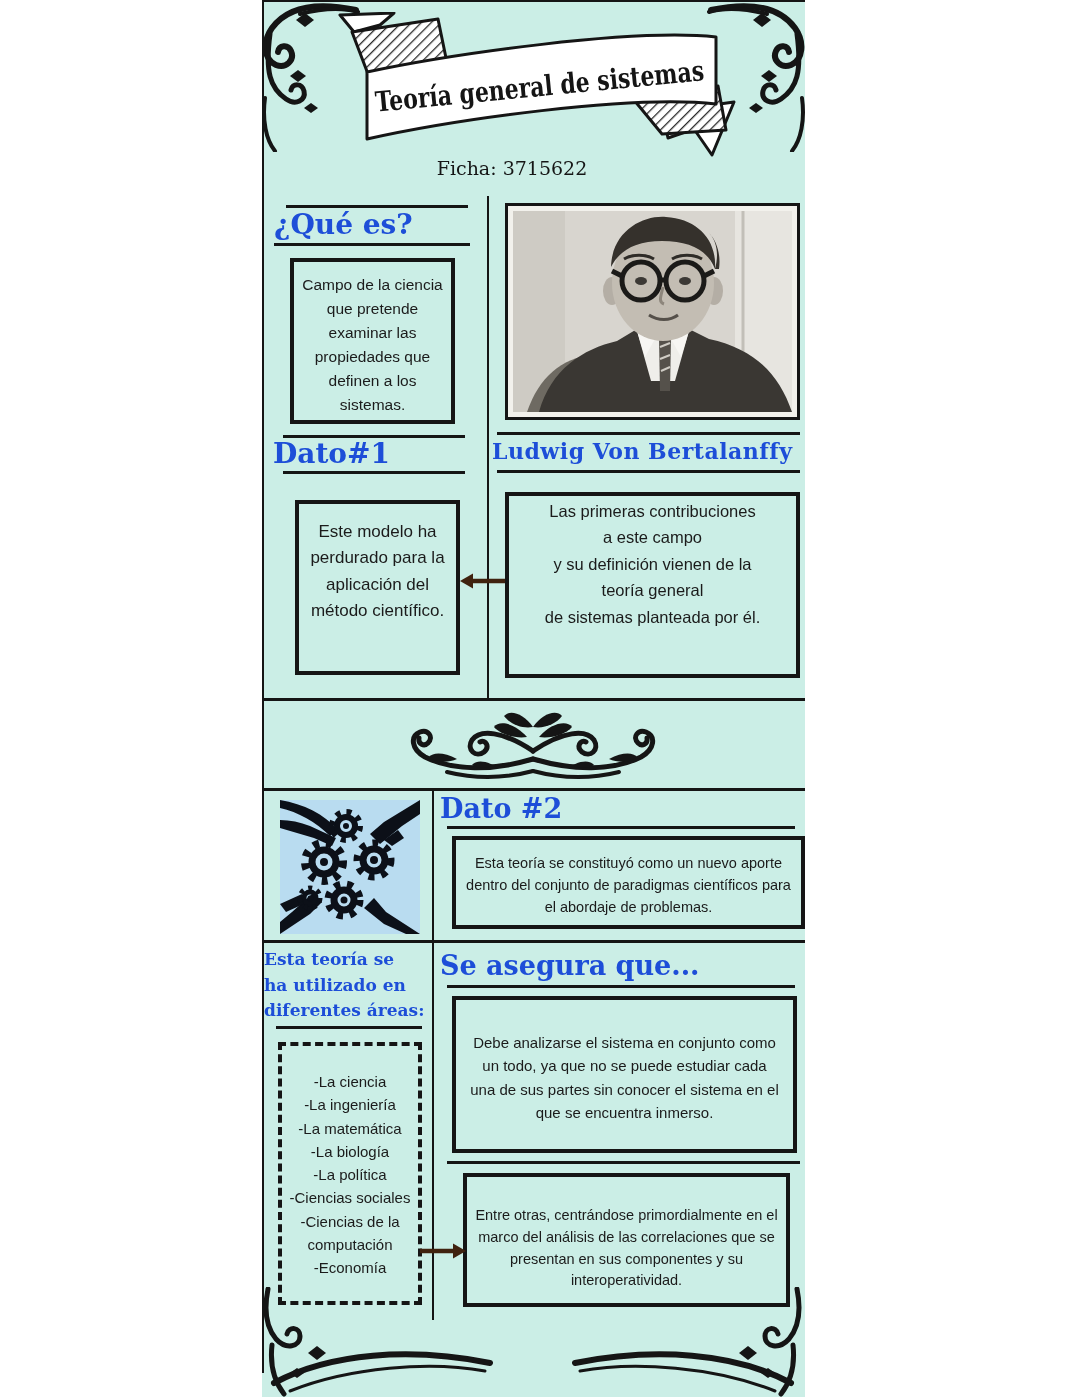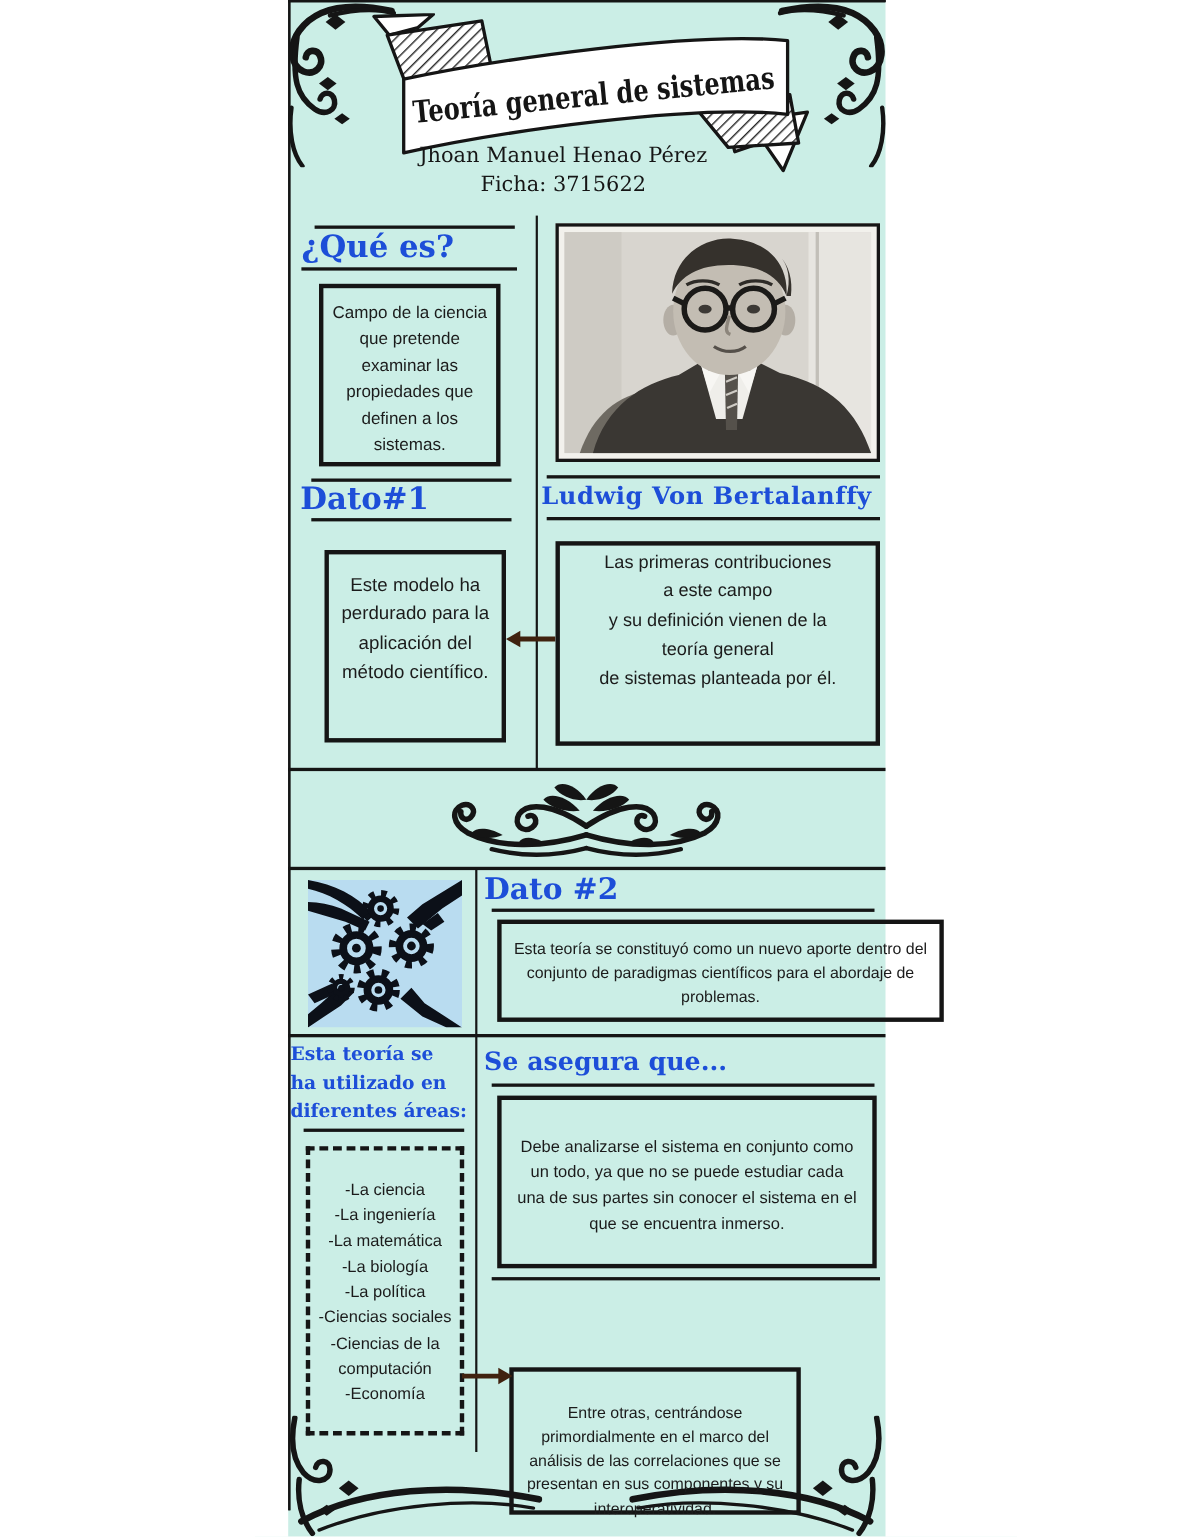--- a/index.html
+++ b/index.html
@@ -52,33 +52,33 @@
   
   #hline-700{top:698px;left:0;width:543px;}
   #flourish{left:121px;top:705px;}
   #hline-790{top:788px;left:0;width:543px;}
 
   
   #divider-bottom{left:170px;top:790px;height:530px;}
   #gears{left:18px;top:800px;}
   #dato2-head{top:792px;left:178px;width:360px;font-size:27px;line-height:34px;height:34px;}
   #dato2-underline{top:826px;left:185px;width:348px;}
-  #dato2-box{left:190px;top:836px;width:406px;height:93px;}
+  #dato2-box{left:190px;top:836px;width:353px;height:93px;}
   #dato2-box .bodytxt{padding:13px 9px;font-size:14.5px;line-height:1.5;}
   #hline-942{top:940px;left:0;width:543px;}
   #areas-head{top:947px;left:2px;width:166px;font-size:17px;line-height:1.5;}
   #areas-underline{top:1026px;left:14px;width:146px;}
   #areas-box{left:16px;top:1042px;width:144px;height:263px;border:4px dashed #151515;box-sizing:border-box;}
   #areas-box .bodytxt{padding-top:24px;font-size:15px;line-height:1.55;}
-  #seaseg-head{top:948px;left:178px;width:360px;font-size:23px;line-height:36px;height:36px;}
+  #seaseg-head{top:948px;left:178px;width:360px;font-size:27px;line-height:36px;height:36px;}
   #seaseg-underline{top:985px;left:185px;width:348px;}
   #seaseg-box{left:190px;top:996px;width:345px;height:157px;}
   #seaseg-box .bodytxt{padding:31px 12px 0;font-size:15px;line-height:1.55;}
   #hline-1162{top:1161px;left:185px;width:353px;}
-  #entre-box{left:201px;top:1243px;width:265px;height:134px;}
+  #entre-box{left:201px;top:1173px;width:327px;height:134px;}
   #entre-box .bodytxt{padding:28px 8px 0;font-size:14.5px;line-height:1.5;}
   #arrow2{left:158px;top:1243px;}
 </style>
 </head>
 <body>
 
 <div class="page">
   <div class="poster">
 
     <div class="vline" id="edge-left"></div>
@@ -142,21 +142,20 @@
 
       <path d="M22,20 L8,3 L62,1 L48,13 Z" fill="#ffffff" stroke="#151515" stroke-width="3" stroke-linejoin="round"></path>
       <path d="M36,62 L20,20 L106,7 L114,46 Z" fill="url(#hatch)" stroke="#151515" stroke-width="3" stroke-linejoin="round"></path>
 
       <path d="M302,88 L386,74 L394,118 L330,122 Z" fill="url(#hatch)" stroke="#151515" stroke-width="3" stroke-linejoin="round"></path>
 
       <path d="M35,60 C120,42 300,16 384,25 L384,92 C300,82 120,108 35,127 Z" fill="#ffffff" stroke="#151515" stroke-width="3" stroke-linejoin="round"></path>
       <text x="208" y="84" text-anchor="middle" transform="rotate(-5.5 208 78)" font-family="DejaVu Serif, Liberation Serif, serif" font-weight="700" font-size="28" textLength="330" lengthAdjust="spacingAndGlyphs" fill="#151515">Teoría general de sistemas</text>
     </svg>
 
-    <div class="abs" id="author-name">Jhoan Manuel Henao Pérez</div>
     <div class="abs" id="author-ficha">Ficha: 3715622</div>
 
     <div class="vline" id="divider-top"></div>
 
     <div class="hline" id="quees-line1"></div>
     <div class="abs serifhead" id="quees-head">¿Qué es?</div>
     <div class="hline" id="quees-line2"></div>
     <div class="bbox" id="quees-box">
       <div class="bodytxt">Campo de la ciencia que pretende examinar las propiedades que definen a los sistemas.</div>
     </div>

